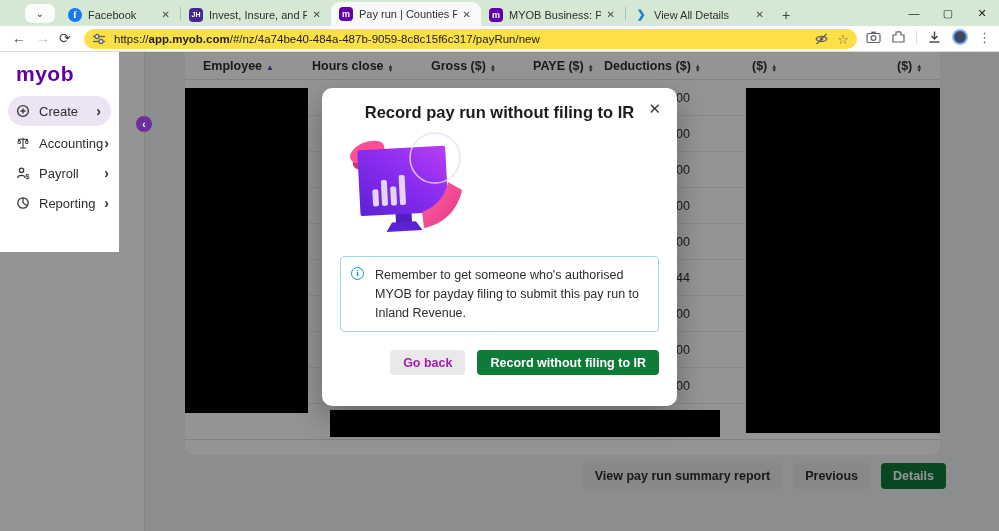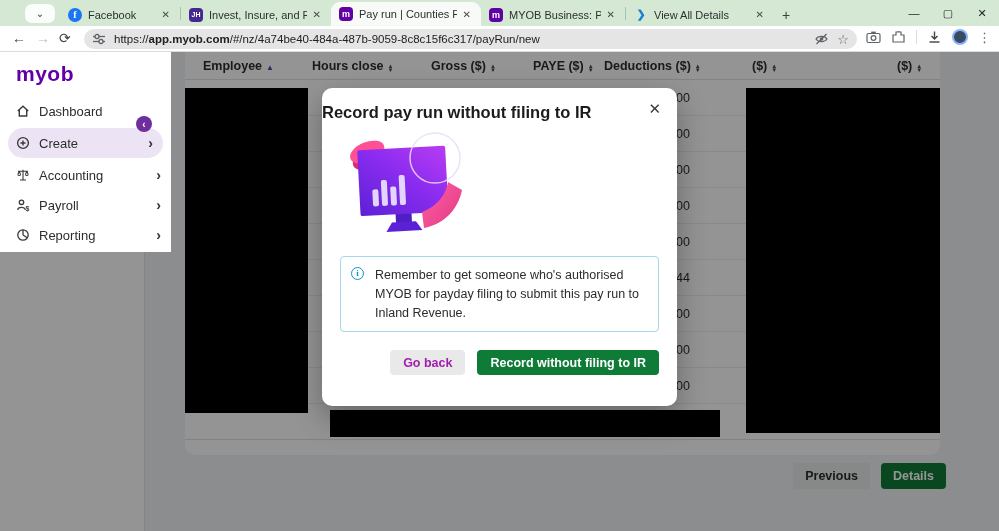--- a/index.html
+++ b/index.html
@@ -20,21 +20,21 @@
   .winctl { position:absolute; right:0; top:0; height:26px; display:flex; }
   .winbtn { width:34px; height:26px; display:flex; align-items:center; justify-content:center; font-size:11px; color:#202124; }
   .ticon { width:14px; height:14px; border-radius:4px; color:#fff; font-weight:bold; display:flex; align-items:center; justify-content:center; flex:none; }
   .ticon.fb { background:#1877f2; border-radius:50%; font-size:10px; font-family:"Liberation Serif",serif; }
   .ticon.jh { background:#44278f; font-size:7px; }
   .ticon.myob { background:#6100a5; font-size:9px; }
   .ticon.arr { background:transparent; color:#1d7fd1; font-size:11px; }
 
   .toolbar { position:absolute; left:0; top:26px; width:999px; height:26px; background:#ffffff; border-bottom:1px solid #dcdcdc; }
   .navbtn { position:absolute; top:4px; font-size:14px; color:#3f4346; }
-  .omnibox { position:absolute; left:84px; top:3px; width:773px; height:20px; background:#e5e5e5; border-radius:10px; display:flex; align-items:center; padding:0 8px; }
+  .omnibox { position:absolute; left:84px; top:3px; width:773px; height:20px; background:#fde047; border-radius:10px; display:flex; align-items:center; padding:0 8px; }
   .url { font-size:11.5px; color:#202124; margin-left:8px; white-space:nowrap; overflow:hidden; flex:1; }
   .url .host { font-weight:bold; }
   .obicon { margin-left:8px; color:#5f6368; font-size:13px; line-height:1; }
   .chromeicons { position:absolute; right:8px; top:3px; display:flex; align-items:center; gap:10px; }
   .cisep { width:1px; height:14px; background:#dadce0; }
   .avatar { width:16px; height:16px; border-radius:50%; background:#3b4a63; border:2px solid #8ab4f8; }
   svg.gico { display:block; }
 
   
   .app-bg { position:absolute; left:0; top:52px; width:999px; height:479px; background:#f2f3f5; }
@@ -53,32 +53,32 @@
   .fbtn { height:26px; border:none; border-radius:4px; background:#e9eaea; color:#2d2d2d; font-size:12.5px; font-family:"Liberation Sans",sans-serif; padding:0 12px; font-weight:bold; }
   .fbtn.green { background:#0e7b36; color:#fff; }
 
   
   .overlay { position:absolute; left:0; top:52px; width:999px; height:479px; background:rgba(0,0,0,0.42); z-index:50; }
   .blackbox { position:absolute; background:#000; z-index:55; }
   .bb1 { left:185px; top:88px; width:123px; height:325px; }
   .bb2 { left:746px; top:88px; width:194px; height:345px; }
   .bb3 { left:330px; top:410px; width:390px; height:27px; }
 
-  .sidebar-top { position:absolute; left:0; top:52px; width:171px; height:200px; background:#ffffff; z-index:60; }
+  .sidebar-top { position:absolute; left:0; top:52px; width:119px; height:200px; background:#ffffff; z-index:60; }
   .logo { margin:10px 0 0 16px; font-size:21px; font-weight:bold; color:#6100a5; letter-spacing:0.5px; }
   .nav { margin-top:10px; }
   .navitem { display:flex; align-items:center; height:30px; padding:0 10px 0 16px; font-size:13px; color:#2d2d2d; }
   .navitem .nlabel { margin-left:9px; flex:1; }
   .navitem .chev { font-size:14px; color:#333; font-weight:bold; }
   .navitem.pill { background:#ece4f4; border-radius:16px; margin:2px 8px; padding-left:8px; height:30px; }
   .collapse { position:absolute; left:136px; top:116px; width:16px; height:16px; border-radius:50%; background:#6d2f9e; color:#fff; font-size:10px; font-weight:bold; display:flex; align-items:center; justify-content:center; z-index:60; }
 
   
   .modal { position:absolute; left:322px; top:88px; width:355px; height:318px; background:#fff; border-radius:10px; box-shadow:0 12px 30px rgba(0,0,0,0.3); z-index:100; }
-  .mtitle { text-align:left; margin-top:15px; font-size:16.5px; font-weight:bold; color:#1c1c1c; }
+  .mtitle { text-align:center; margin-top:15px; font-size:16.5px; font-weight:bold; color:#1c1c1c; }
   .mclose { position:absolute; right:16px; top:12px; font-size:15px; color:#3a3a3a; }
   .millo { width:150px; height:108px; margin:10px auto 0; }
   .mbody { text-align:center; font-size:13px; color:#2c2c2c; margin-top:12px; }
   .minfo { margin:12px 18px 0; border:1.5px solid #a5d6e9; border-radius:4px; padding:9px 12px 9px 34px; position:relative; font-size:12.5px; color:#2c2c2c; line-height:1.5; }
   .iico { position:absolute; left:10px; top:10px; width:13px; height:13px; border:1.5px solid #0e95c6; border-radius:50%; color:#0e95c6; font-size:9px; font-weight:bold; display:flex; align-items:center; justify-content:center; font-family:"Liberation Serif",serif; }
   .mbtns { display:flex; justify-content:flex-end; gap:12px; margin:18px 18px 0; }
   .mbtn { height:25px; border:none; border-radius:4px; font-size:12.5px; font-weight:bold; font-family:"Liberation Sans",sans-serif; padding:0 13px; }
   .mbtn.gray { background:#e9e9e9; color:#a21caf; }
   .mbtn.green { background:#0e7b36; color:#ffffff; }
 </style>
@@ -221,38 +221,33 @@
     <div class="trow">
         <span class="tval">00</span>
       </div>
     <div class="trow">
         <span class="tval">00</span>
       </div>
     <div class="tfoot-sep"></div>
   </div>
 
   <div class="footer-bar">
+    <button class="fbtn">View pay run summary report</button>
     <button class="fbtn">Previous</button>
     <button class="fbtn green">Details</button>
   </div>
 
   <div class="overlay"></div>
   <div class="blackbox bb1"></div>
   <div class="blackbox bb2"></div>
   <div class="blackbox bb3"></div>
 
   <div class="sidebar-top">
     <div class="logo">myob</div>
     <div class="nav">
-      <div class="navitem">
-        <svg class="gico" width="14" height="14" viewBox="0 0 14 14">
-            <path d="M1.8 7 L7 2.2 L12.2 7 M3.3 6 V12 H10.7 V6" fill="none" stroke="#3a3a3a" stroke-width="1.4"></path>
-          </svg>
-        <span class="nlabel">Dashboard</span>
-      </div>
       <div class="navitem pill">
         <svg class="gico" width="14" height="14" viewBox="0 0 14 14">
             <circle cx="7" cy="7" r="5.4" fill="none" stroke="#3a3a3a" stroke-width="1.4"></circle>
             <path d="M7 4.4 V9.6 M4.4 7 H9.6" stroke="#3a3a3a" stroke-width="1.4"></path>
           </svg>
         <span class="nlabel">Create</span>
         <span class="chev">›</span>
       </div>
       <div class="navitem">
         <svg class="gico" width="14" height="14" viewBox="0 0 14 14">

